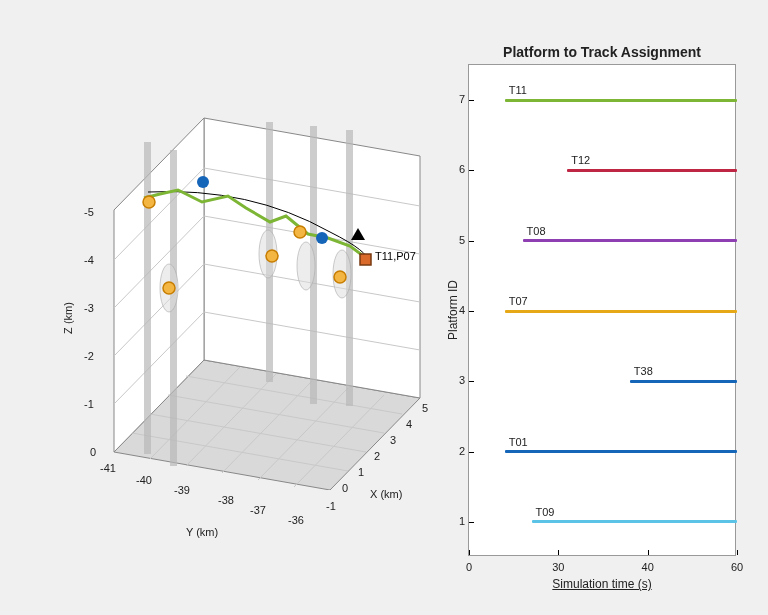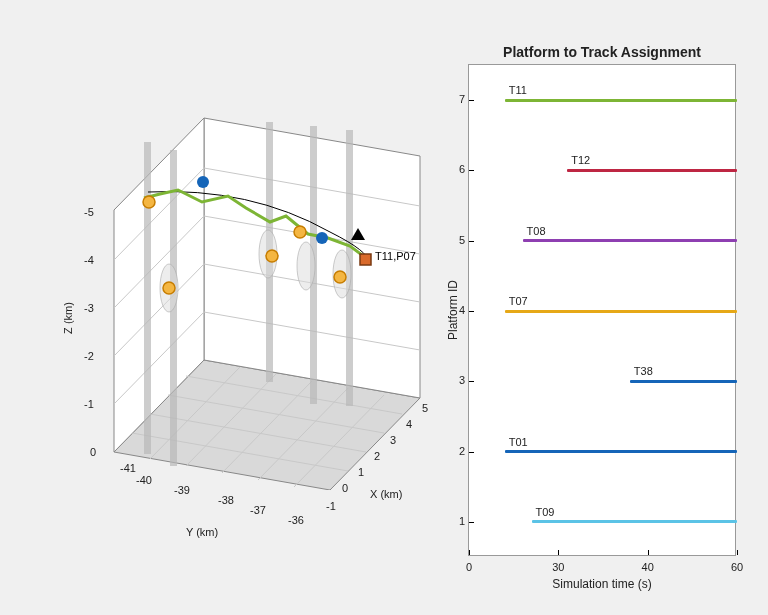--- a/index.html
+++ b/index.html
@@ -43,20 +43,21 @@
     position: absolute; left: -18px; width: 14px; text-align: right;
     font-size: 11px; color: #222;
   }
   .rplot .xtick {
     position: absolute; bottom: -18px; text-align: center;
     font-size: 11px; color: #222; transform: translateX(-50%);
   }
   .rplot .xlabel {
     position: absolute; bottom: -36px; width: 100%; text-align: center;
     font-size: 12px;
+    text-decoration: underline;
   }
   .rplot .ylabel {
     position: absolute; left: -46px; top: 50%; transform: translateY(-50%) rotate(-90deg);
     font-size: 12px; white-space: nowrap;
   }
   .track-line {
     position: absolute; height: 3px; border-radius: 1px;
   }
   .track-label {
     position: absolute; font-size: 11px; transform: translateY(-100%);
@@ -154,21 +155,21 @@
       </svg>
 
       <div class="axis-label-3d" style="left:14px; top:94px;">-5</div>
       <div class="axis-label-3d" style="left:14px; top:142px;">-4</div>
       <div class="axis-label-3d" style="left:14px; top:190px;">-3</div>
       <div class="axis-label-3d" style="left:14px; top:238px;">-2</div>
       <div class="axis-label-3d" style="left:14px; top:286px;">-1</div>
       <div class="axis-label-3d" style="left:20px; top:334px;">0</div>
       <div class="axis-label-3d" style="left:-18px; top:200px; transform:rotate(-90deg);">Z (km)</div>
 
-      <div class="axis-label-3d" style="left:30px; top:350px;margin-left:20px;">-41</div>
+      <div class="axis-label-3d" style="left:30px; top:350px;">-41</div>
       <div class="axis-label-3d" style="left:66px; top:362px;">-40</div>
       <div class="axis-label-3d" style="left:104px; top:372px;">-39</div>
       <div class="axis-label-3d" style="left:148px; top:382px;text-align:right;">-38</div>
       <div class="axis-label-3d" style="left:180px; top:392px;">-37</div>
       <div class="axis-label-3d" style="left:218px; top:402px;">-36</div>
       <div class="axis-label-3d" style="left:116px; top:414px;">Y (km)</div>
 
       <div class="axis-label-3d" style="left:256px; top:388px;">-1</div>
       <div class="axis-label-3d" style="left:272px; top:370px;">0</div>
       <div class="axis-label-3d" style="left:288px; top:354px;">1</div>

